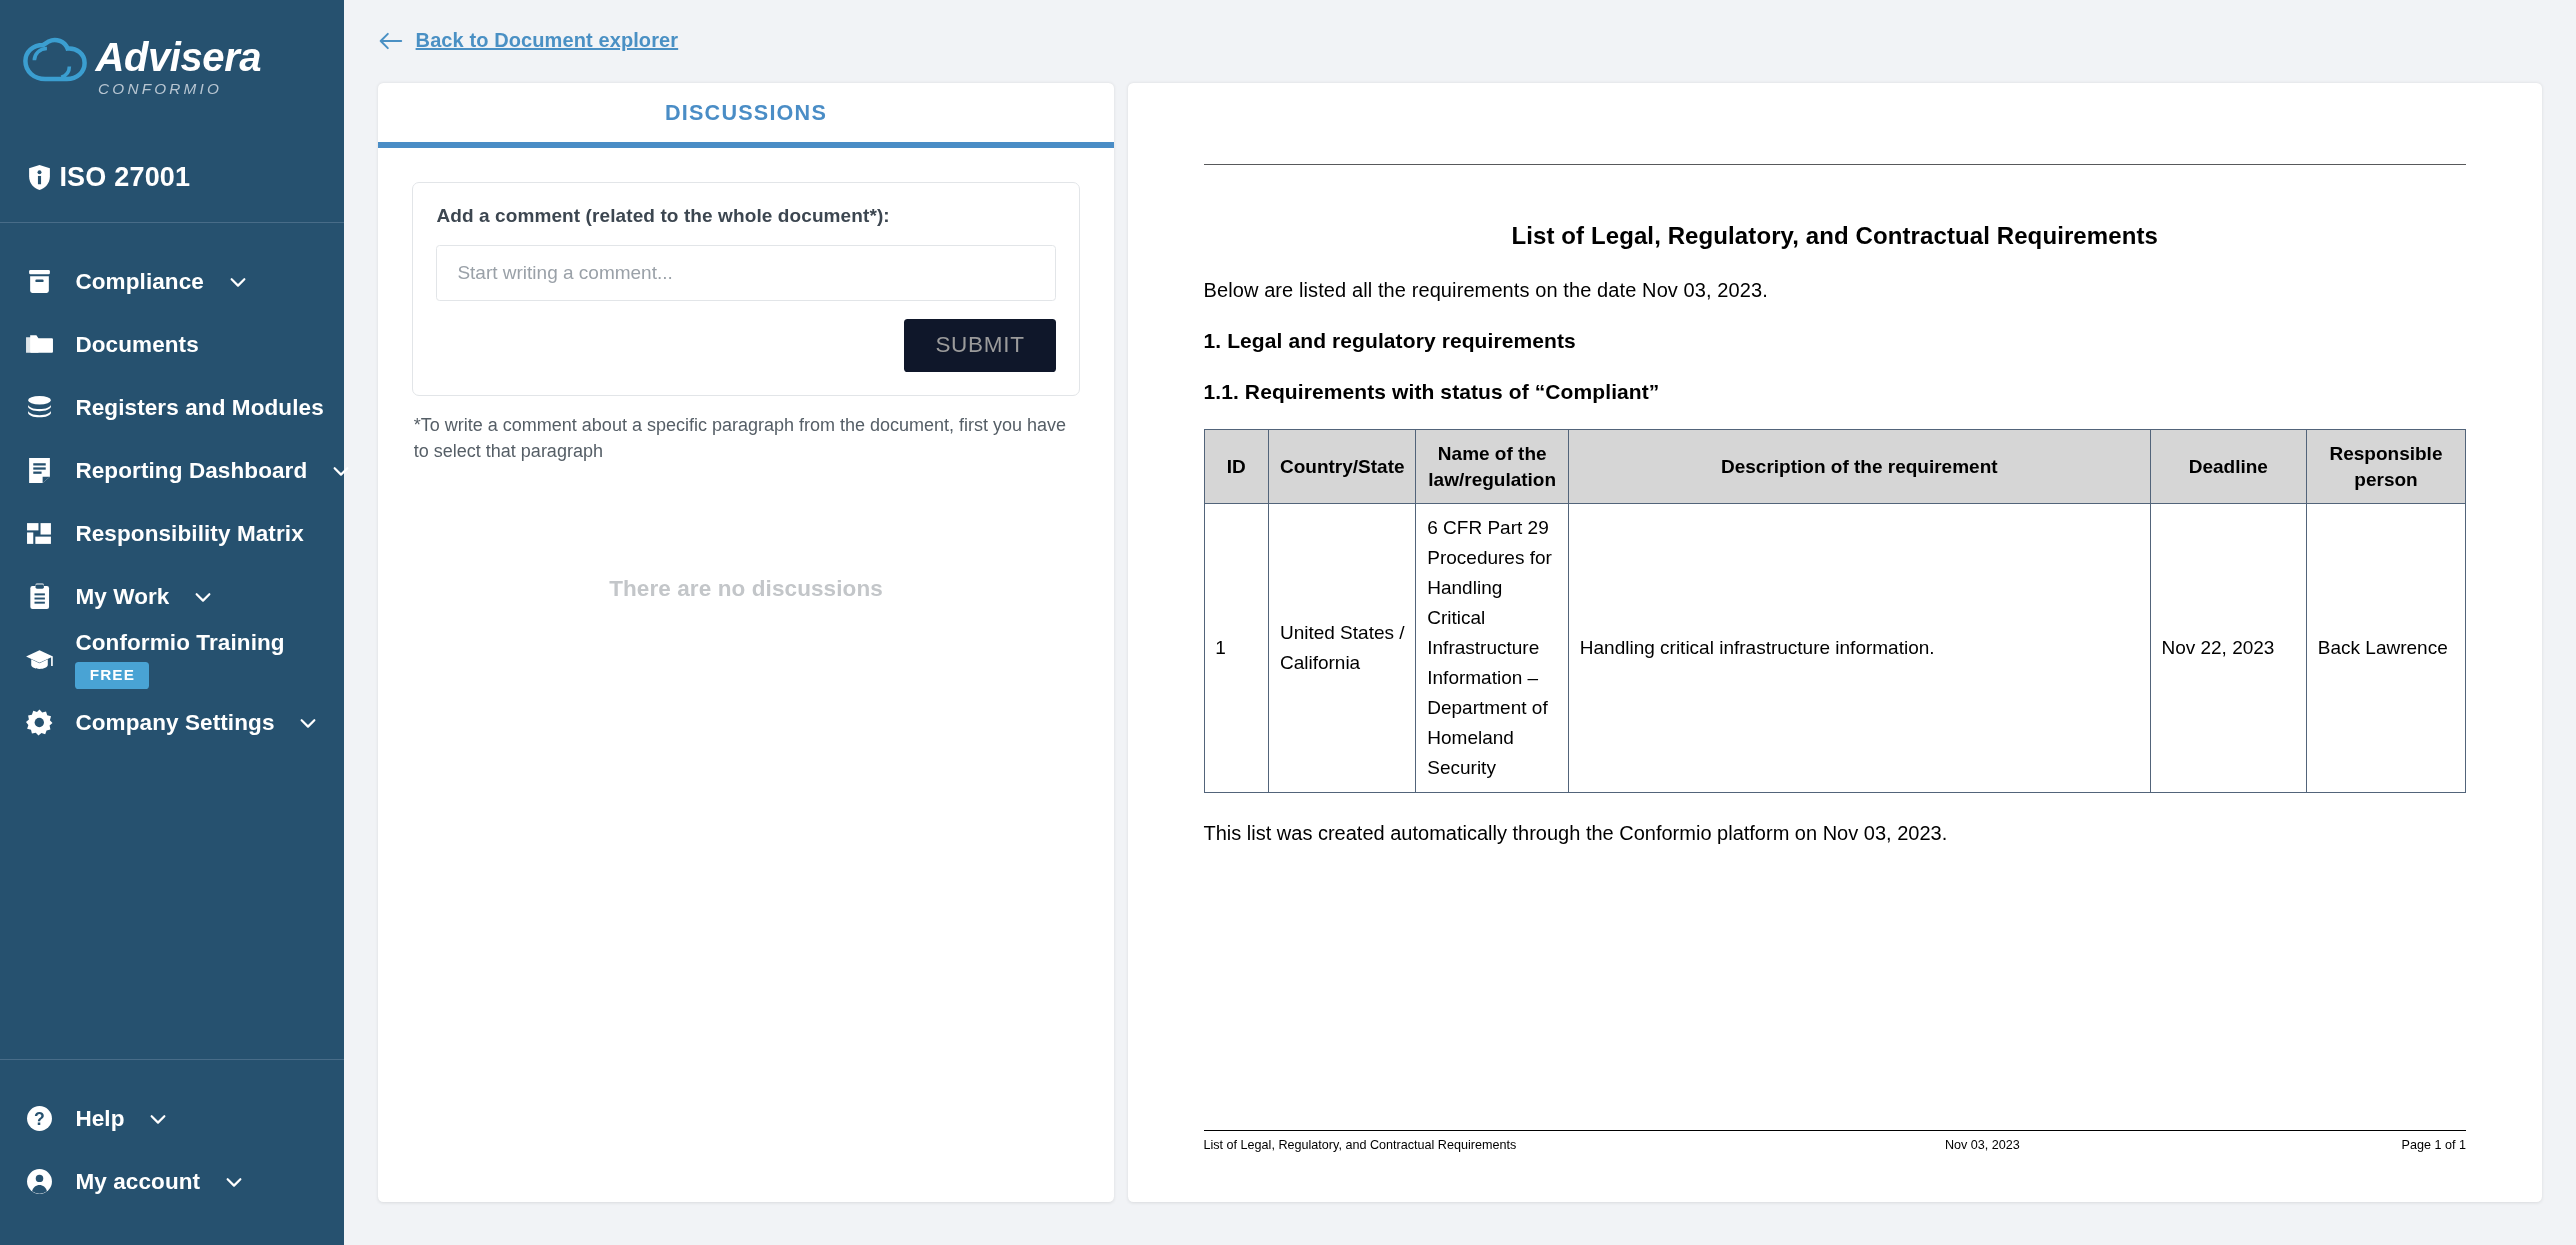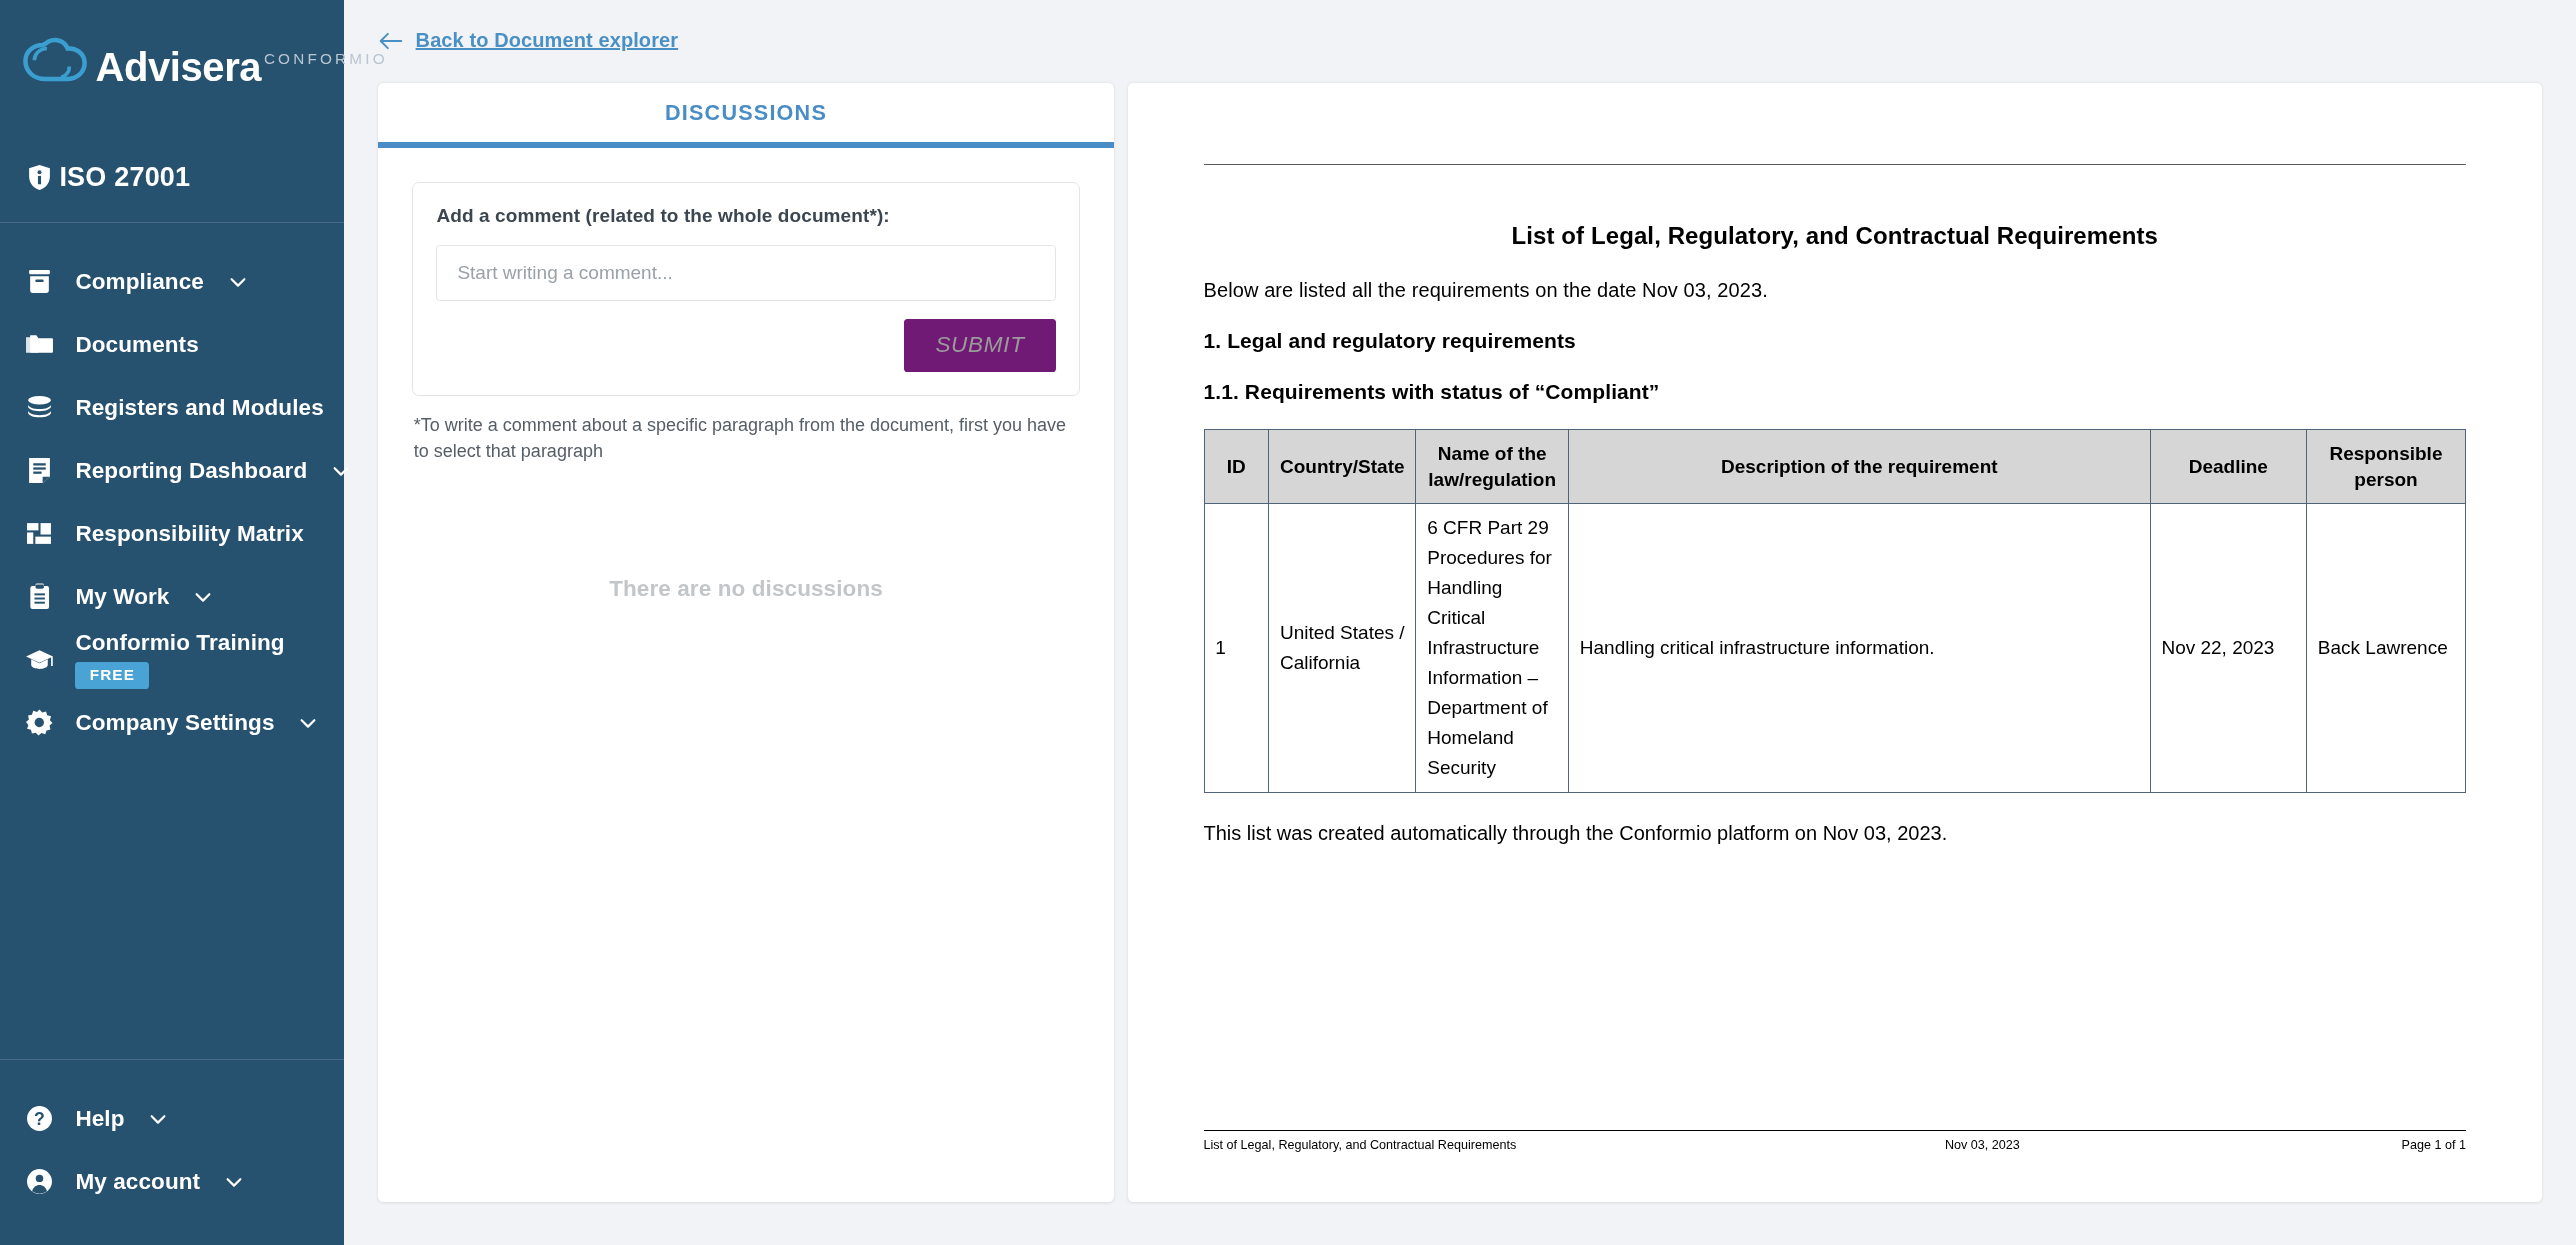--- a/index.html
+++ b/index.html
@@ -23,21 +23,21 @@
     position: relative;
   }
   .brand {
     height: 133px;
     display: flex;
     align-items: center;
     padding-left: 20px;
   }
   .brand-logo { display: flex; align-items: center; gap: 5.4px; }
   .cloud-mark { width: 70px; height: 61px; flex: 0 0 70px; }
-  .brand-words { display: flex; flex-direction: row; line-height: 1; }
+  .brand-words { display: flex; flex-direction: column; line-height: 1; font-style: italic; }
   .brand-name {
     font-size: 40px;
     font-weight: bold;
     letter-spacing: -0.4px;
     color: #ffffff;
   }
   .brand-sub {
     font-size: 15.3px;
     letter-spacing: 3.2px;
     color: #b8c6d2;
@@ -175,30 +175,29 @@
     padding: 0 20px;
     font-family: "Liberation Sans", sans-serif;
     font-size: 19px;
     color: #3c4650;
     background: #ffffff;
     outline: none;
   }
   .comment-input::placeholder { color: #9aa1a8; }
   .submit-row { display: flex; justify-content: flex-end; margin-top: 18px; }
   .submit-btn {
-    background: #701a75;
+    background: #0f172a;
     border: none;
     color: #9b9b9b;
     font-family: "Liberation Sans", sans-serif;
     font-size: 22.5px;
     letter-spacing: 0.7px;
     padding: 13.5px 31px;
     border-radius: 3.6px;
     cursor: pointer;
-    font-style: italic;
   }
   .hint {
     margin-top: 16px;
     font-size: 18px;
     color: #555e66;
     line-height: 1.45;
     padding: 0 1.8px;
   }
   .no-disc {
     margin-top: 112px;

